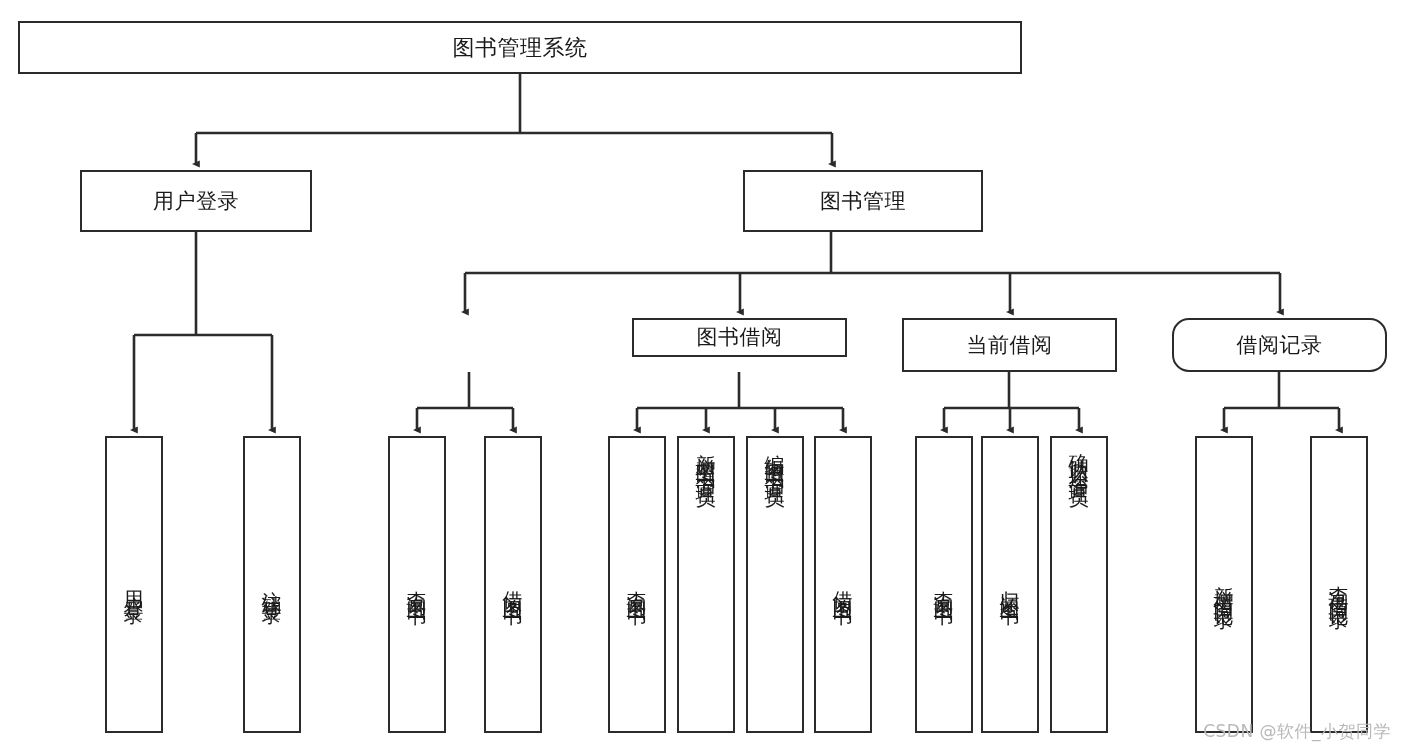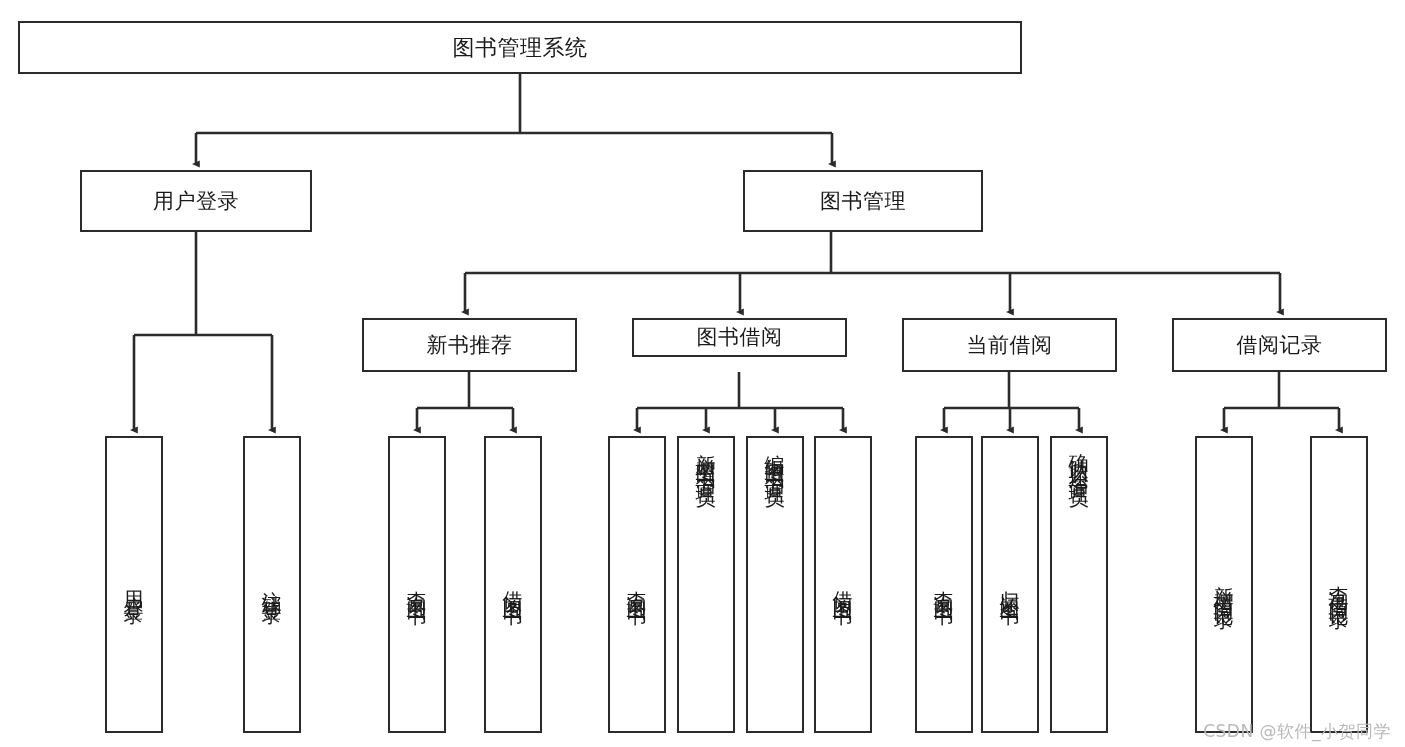--- a/index.html
+++ b/index.html
@@ -141,33 +141,30 @@
   </div>
 
   <div class="node horiz" style="left:80px; top:170px; width:232px; height:62px;">
     <span class="label">用户登录</span>
   </div>
 
   <div class="node horiz" style="left:711px; top:170px; width:240px; height:62px;margin-left:32px;">
     <span class="label">图书管理</span>
   </div>
 
-  <div class="node horiz" style="left:362px; top:318px; width:215px; height:54px;">
-    <span class="label">新书推荐</span>
-  </div>
 
   <div class="node horiz" style="left:632px; top:318px; width:215px; height:39px;">
     <span class="label">图书借阅</span>
   </div>
 
   <div class="node horiz" style="left:902px; top:318px; width:215px; height:54px;">
     <span class="label">当前借阅</span>
   </div>
 
-  <div class="node horiz" style="left:1172px; top:318px; width:215px; height:54px;">
+  <div class="node horiz" style="left:1172px; top:318px; width:215px; height:54px;border-radius:17px;">
     <span class="label">借阅记录</span>
   </div>
 
   <div class="node vert centered" style="left:105px; top:436px; width:58px; height:297px;">
     <span class="label">用户登录</span>
   </div>
 
   <div class="node vert centered" style="left:243px; top:436px; width:58px; height:297px;">
     <span class="label">注销登录</span>
   </div>

